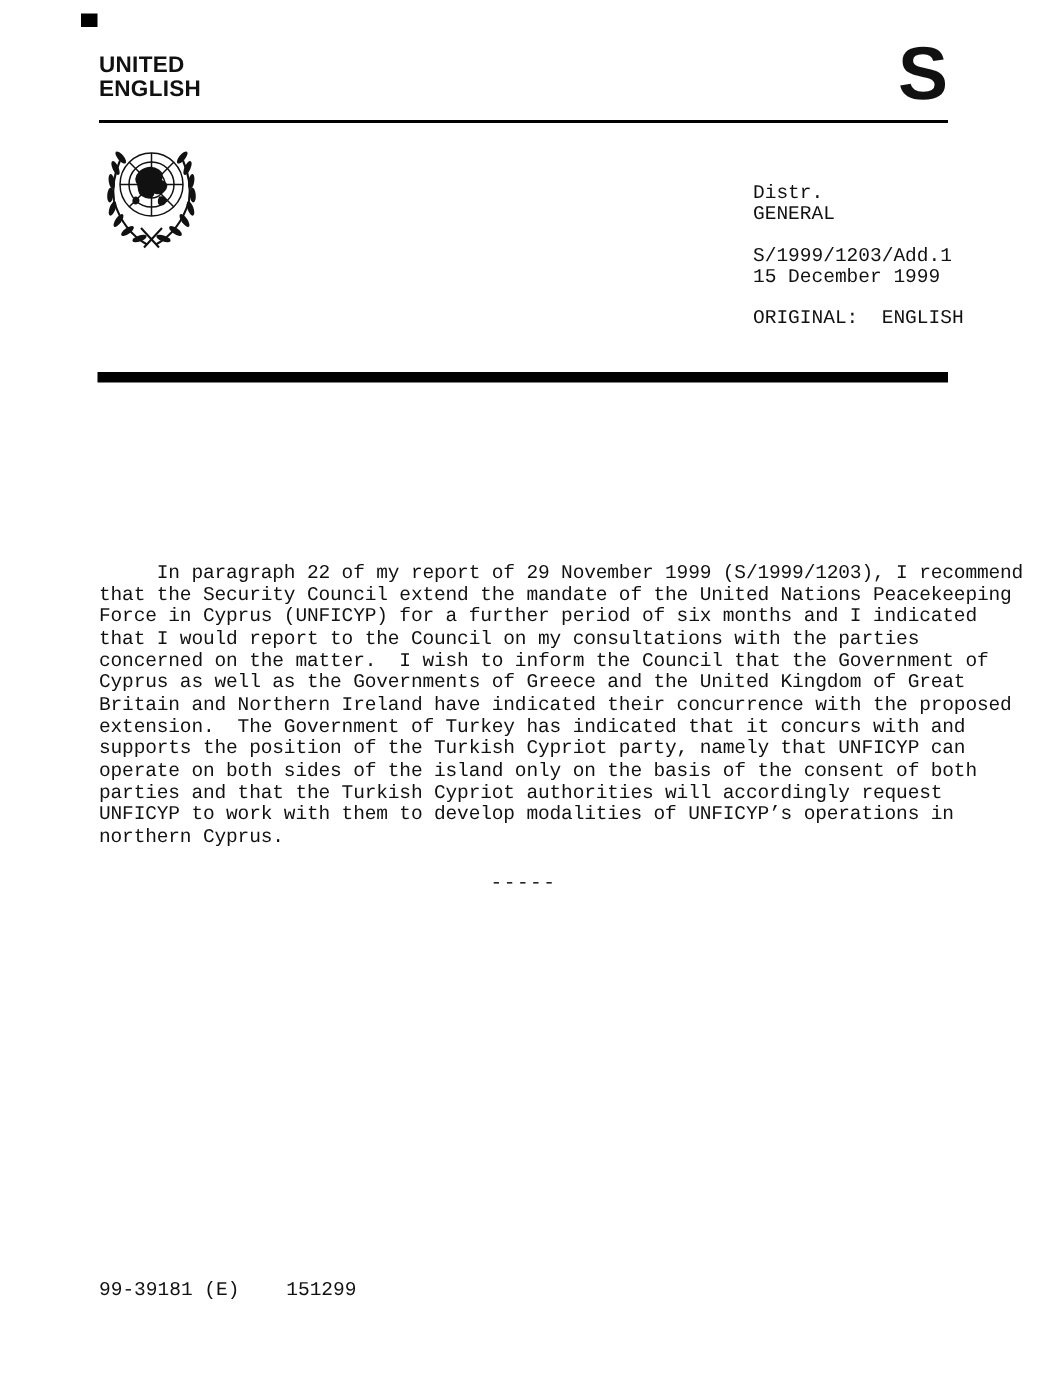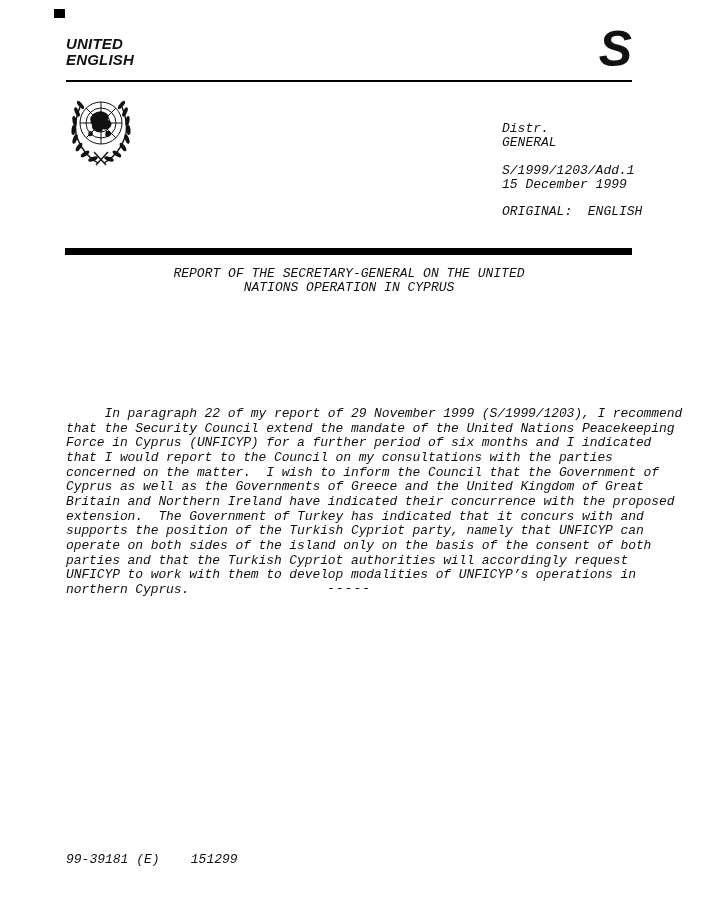--- a/index.html
+++ b/index.html
@@ -3,21 +3,20 @@
 <meta charset="utf-8">
 <style>
   html,body{margin:0;padding:0;background:#ffffff;}
   .page{
     position:relative;
     width:704px;height:924px;
     background:#ffffff;
     color:#111111;
     font-family:"Liberation Mono","DejaVu Sans Mono",monospace;
     overflow:hidden;
-    font-style:italic;
   }
   .abs{position:absolute;}
   .corner-mark{left:54px;top:9px;width:11px;height:9px;background:#000;}
   .org-name{
     left:66px;top:36px;
     font-family:"Liberation Sans","DejaVu Sans",sans-serif;
     font-weight:bold;font-size:15px;line-height:15.5px;letter-spacing:.2px;
   }
   .series-letter{
     top:24px;right:72px;
@@ -32,21 +31,21 @@
     font-weight:bold;font-size:18px;letter-spacing:.2px;
   }
   .mono{font-size:13px;white-space:pre;}
   .distr-block{left:502px;top:122px;line-height:13.9px;}
   .divider-bar{left:65px;top:248px;width:567px;height:7px;background:#000;}
   .centered{left:66px;width:566px;text-align:center;}
   .report-title{top:267px;line-height:13.7px;}
   .report-period{top:307px;}
   .addendum{top:334px;}
   .addendum span{text-decoration:underline;text-underline-offset:2px;}
-  .body-text{left:66px;top:375px;line-height:14.65px;letter-spacing:-0.1px;margin-top:32px;}
+  .body-text{left:66px;top:375px;line-height:14.65px;letter-spacing:-0.1px;}
   .end-dashes{top:581px;letter-spacing:1px;}
   .doc-footer{left:66px;top:828px;margin-top:24px;}
 </style>
 </head>
 <body>
 
 <div class="page">
 
   <div class="abs corner-mark"></div>
 
@@ -106,22 +105,20 @@
   <div class="abs mono distr-block">Distr.
 GENERAL
 
 S/1999/1203/Add.1
 15 December 1999
 
 ORIGINAL:  ENGLISH</div>
 
   <div class="abs divider-bar"></div>
 
-  <div class="abs mono centered report-title">REPORT OF THE SECRETARY-GENERAL ON THE UNITED
-NATIONS OPERATION IN CYPRUS</div>
 
 
 
   <div class="abs mono body-text">     In paragraph 22 of my report of 29 November 1999 (S/1999/1203), I recommend
 that the Security Council extend the mandate of the United Nations Peacekeeping
 Force in Cyprus (UNFICYP) for a further period of six months and I indicated
 that I would report to the Council on my consultations with the parties
 concerned on the matter.  I wish to inform the Council that the Government of
 Cyprus as well as the Governments of Greece and the United Kingdom of Great
 Britain and Northern Ireland have indicated their concurrence with the proposed

